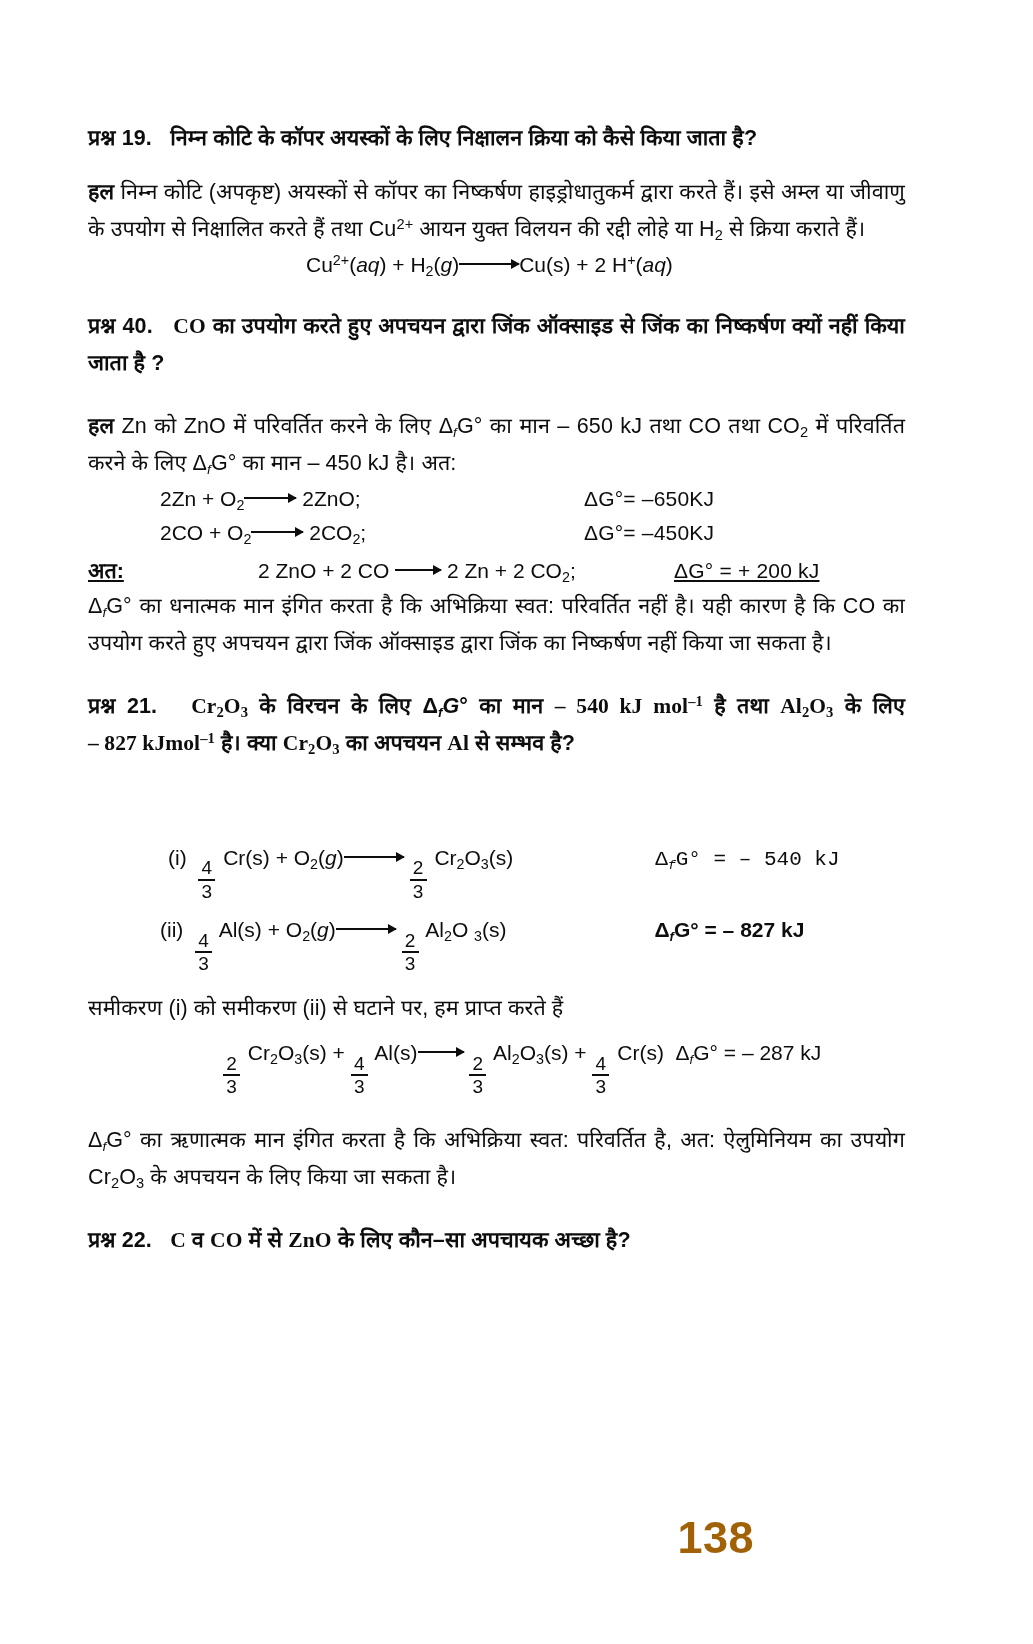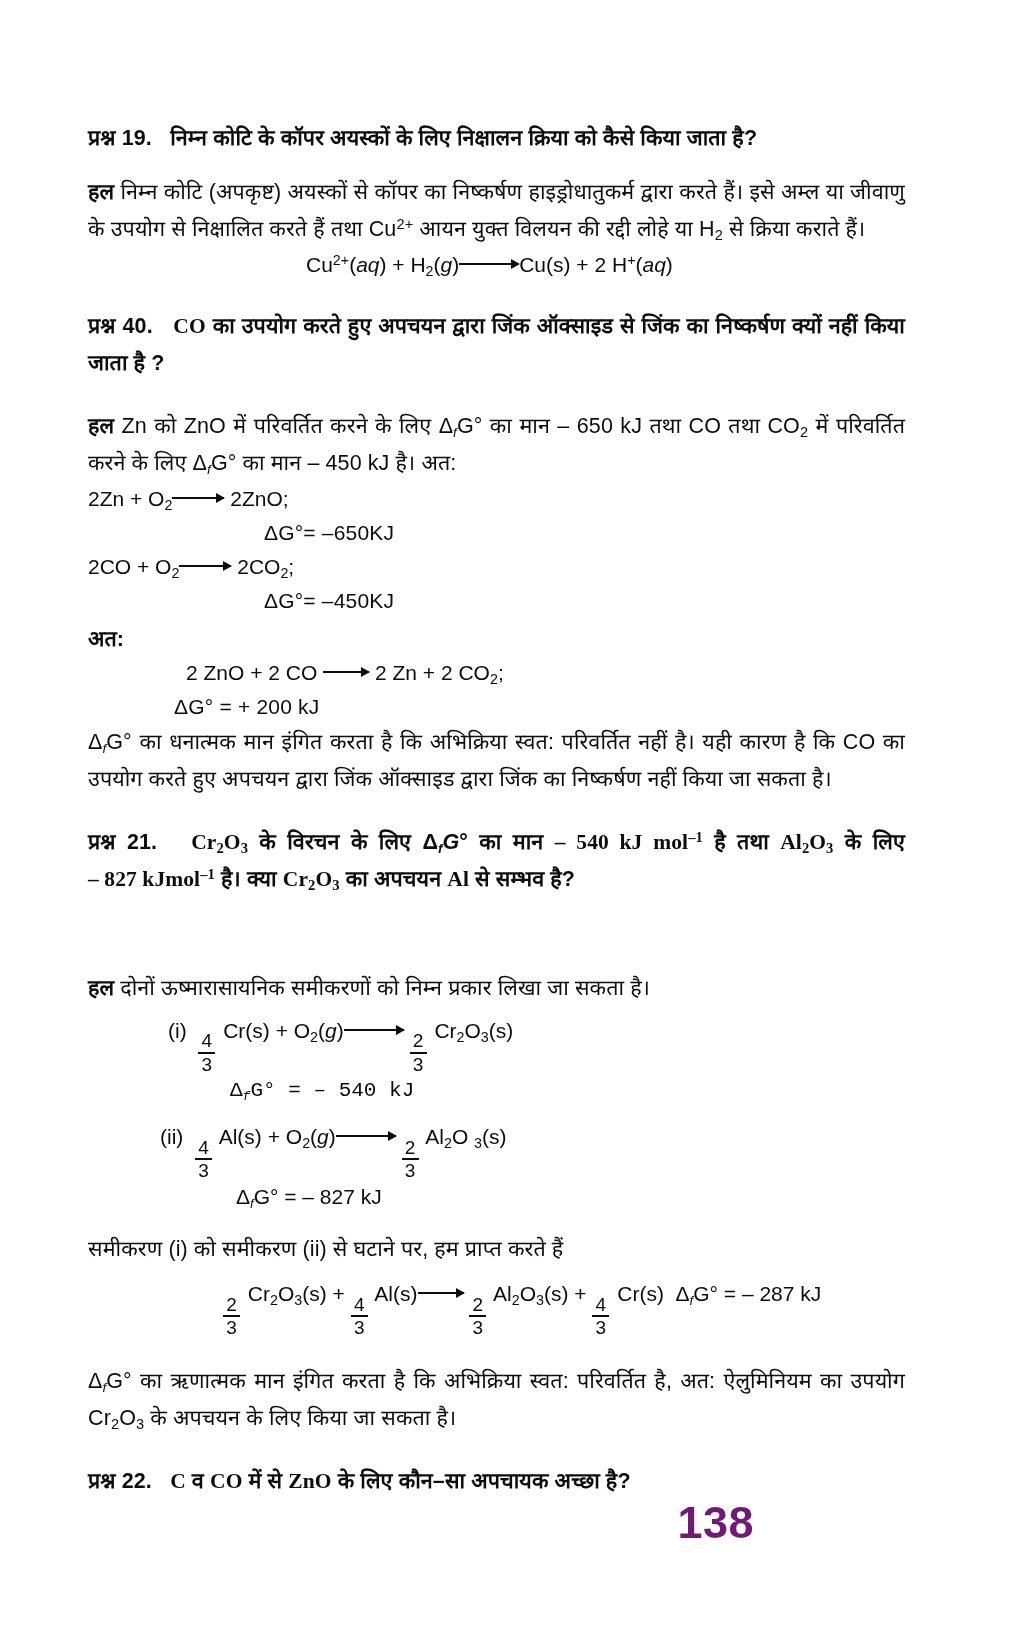--- a/index.html
+++ b/index.html
@@ -50,21 +50,20 @@
   sub { font-size: 0.68em; line-height: 0; vertical-align: -0.28em; }
   sup { font-size: 0.68em; line-height: 0; vertical-align: 0.46em; }
 
   
   .eqrow {
     display: flex;
     align-items: baseline;
     font-size: 21px;
     line-height: 34px;
     white-space: nowrap;
-    flex-direction: column;
   }
   .eq-pre {
     width: 72px;
     flex: 0 0 auto;
     font-weight: 700;
     font-size: 21.5px;
   }
   .eq-left { flex: 0 0 auto; }
   .eq-right { flex: 0 0 auto; }
 
@@ -122,24 +121,24 @@
   .ind-1 { padding-left: 218px; }
   .ind-4 { padding-left: 135px; }
 
   .delta-g { letter-spacing: 0.2px; }
   .dfg sub { font-style: italic; font-size: 0.62em; }
 
   
   .pageno {
     position: absolute;
     right: 246px;
-    bottom: 95px;
+    bottom: 80px;
     font-size: 45px;
     font-weight: 700;
-    color: #701a75;
+    color: #a16207;
     letter-spacing: 0.5px;
     font-family: "Liberation Sans", sans-serif;
     margin-left: 44px;
   }
 
   .q21-gap { height: 72px; }
 </style>
 </head>
 <body>
 
@@ -180,44 +179,40 @@
   </div>
 
   <div class="eqrow">
     <span class="eq-pre"></span>
     <span class="eq-left">
       <span style="display:inline-block;width:248px;">2CO + O<sub>2</sub><span class="arrow a-w2"><span class="shaft"></span><span class="head"></span></span> 2CO<sub>2</sub>;</span>
     </span>
     <span class="eq-right delta-g" style="padding-left:176px;">ΔG°= –450KJ</span>
   </div>
 
-  <div class="eqrow" style="margin-top:4px;">
+  <div class="eqrow" style="margin-top:4px;text-decoration:underline;">
     <span class="eq-pre">अत:</span>
     <span class="eq-left">
       <span style="display:inline-block;width:330px;padding-left:98px;">2 ZnO + 2 CO <span class="arrow a-w3"><span class="shaft"></span><span class="head"></span></span> 2 Zn + 2 CO<sub>2</sub>;</span>
     </span>
     <span class="eq-right delta-g" style="padding-left:86px;">ΔG° = + 200 kJ</span>
   </div>
 
   <p class="para blk-sm">
     <span class="dfg nowrap">Δ<sub><i>f</i></sub>G°</span> का धनात्मक मान इंगित करता है कि अभिक्रिया स्वत: परिवर्तित नहीं है। यही कारण है कि CO का उपयोग करते हुए अपचयन द्वारा जिंक ऑक्साइड द्वारा जिंक का निष्कर्षण नहीं किया जा सकता है।
   </p>
 
   <p class="para q blk-lg">
     <span class="tag">प्रश्न</span>
     <span>21.</span>&nbsp;&nbsp;
     <span><span class="sr nowrap">Cr<sub>2</sub>O<sub>3</sub></span> के विरचन के लिए <span class="dfg nowrap">Δ<sub><i>f</i></sub><i>G</i>°</span> का मान <span class="sr nowrap">– 540 kJ mol<sup>–1</sup></span> है तथा <span class="sr nowrap">Al<sub>2</sub>O<sub>3</sub></span> के लिए <span class="sr nowrap">– 827 kJmol<sup>–1</sup></span> है। क्या <span class="sr nowrap">Cr<sub>2</sub>O<sub>3</sub></span> का अपचयन <span class="sr">Al</span> से सम्भव है?</span>
   </p>
 
   <div class="q21-gap"></div>
 
-  <p class="para">
-    <span class="tag">हल</span>
-    <span>दोनों ऊष्मारासायनिक समीकरणों को निम्न प्रकार लिखा जा सकता है।</span>
-  </p>
 
   <div class="eqrow blk-sm" style="margin-top:7px;">
     <span class="eq-left" style="padding-left:80px;">
       <span>(i)</span>&nbsp;
       <span class="frac">
           <span class="num">4</span>
           <span class="bar"></span>
           <span class="den">3</span>
         </span>
       <span>Cr(s) + O<sub>2</sub>(<i>g</i>)</span><span class="arrow a-w1"><span class="shaft"></span><span class="head"></span></span>
@@ -240,21 +235,21 @@
           <span class="den">3</span>
         </span>
       <span>Al(s) + O<sub>2</sub>(<i>g</i>)</span><span class="arrow a-w1"><span class="shaft"></span><span class="head"></span></span>
       <span class="frac">
           <span class="num">2</span>
           <span class="bar"></span>
           <span class="den">3</span>
         </span>
       <span>Al<sub>2</sub>O <sub>3</sub>(s)</span>
     </span>
-    <span class="eq-right dfg" style="padding-left:148px;">Δ<sub><i>f</i></sub>G° = – 827 kJ</span>
+    <span class="eq-right dfg" style="padding-left:148px;font-weight:bold;">Δ<sub><i>f</i></sub>G° = – 827 kJ</span>
   </div>
 
   <p class="para blk">समीकरण (i) को समीकरण (ii) से घटाने पर, हम प्राप्त करते हैं</p>
 
   <div class="eq-center ind-4" style="margin-top:9px;">
     <span class="frac">
         <span class="num">2</span>
         <span class="bar"></span>
         <span class="den">3</span>
       </span>

